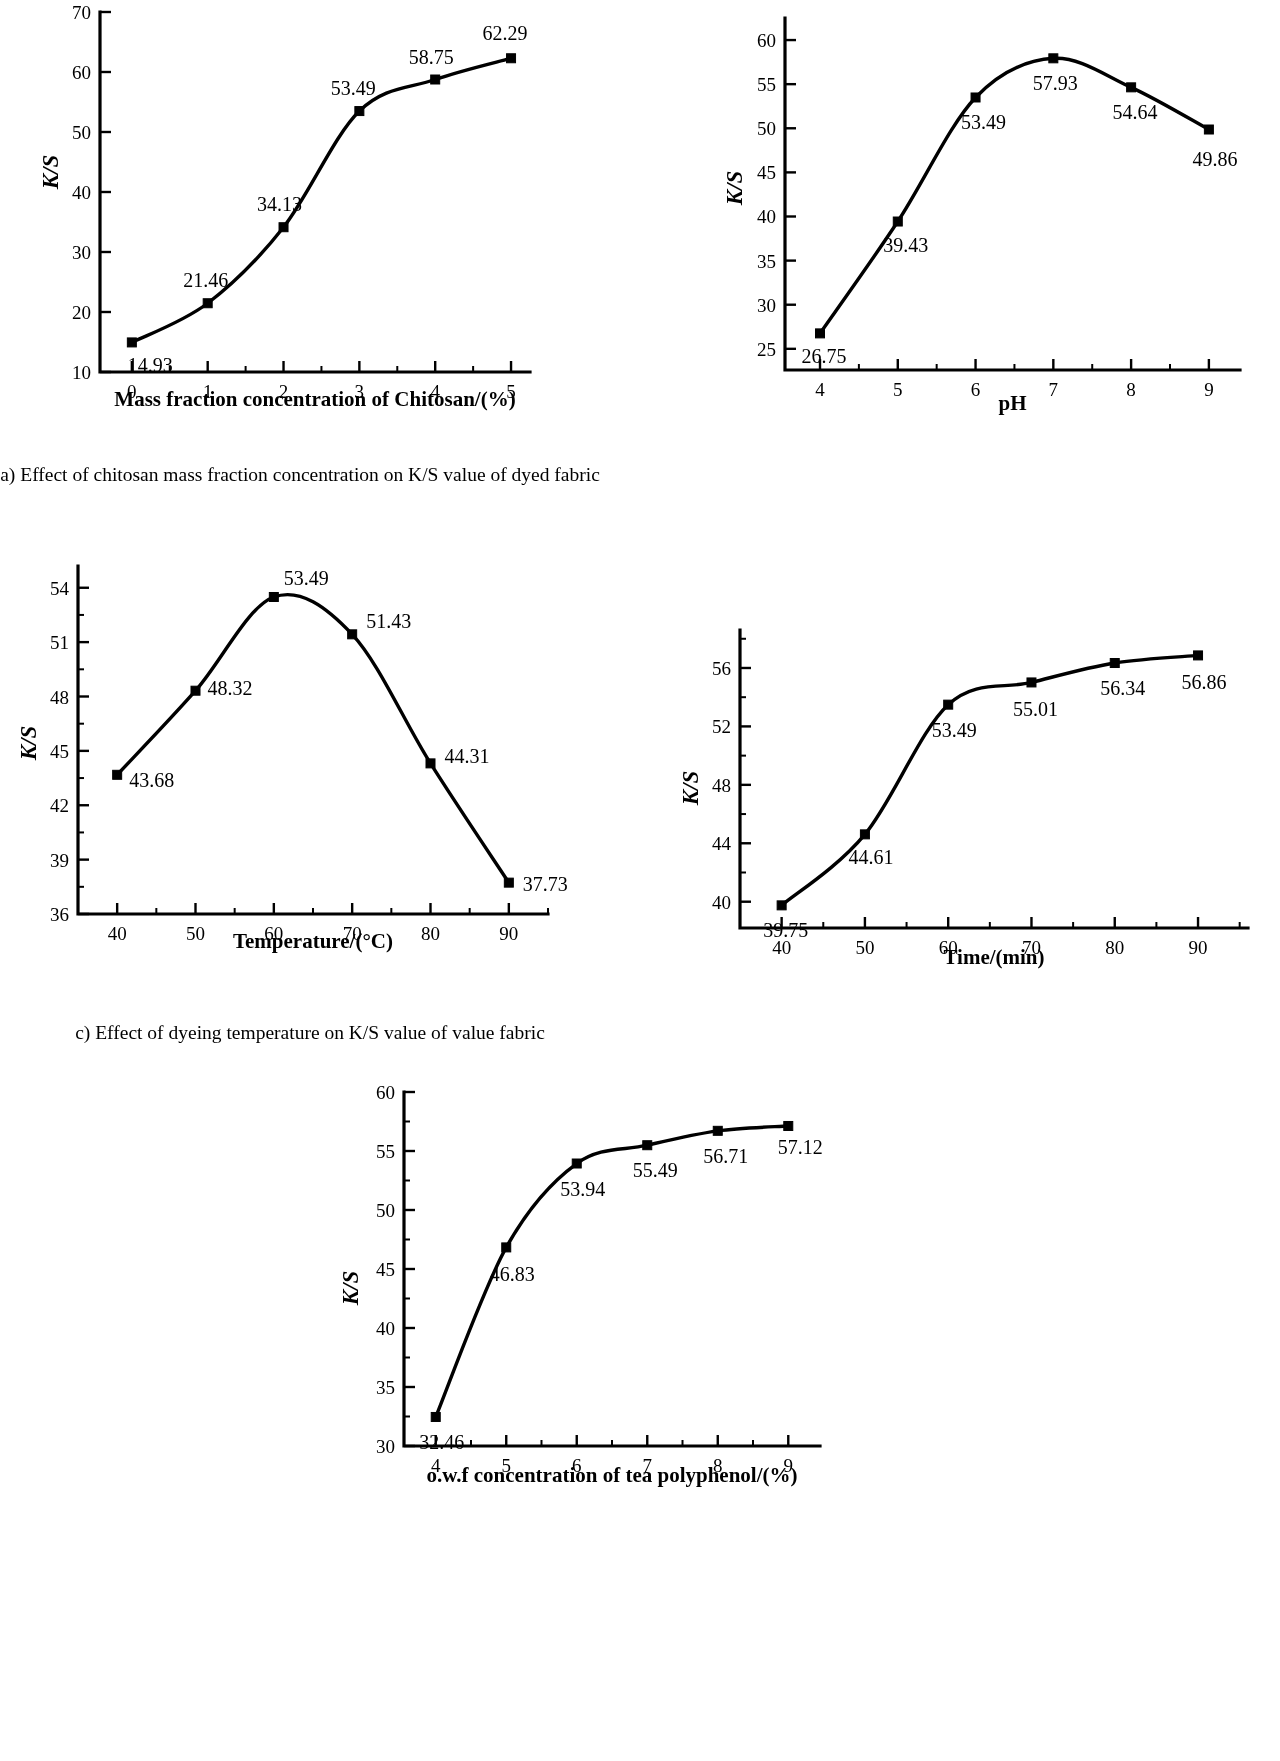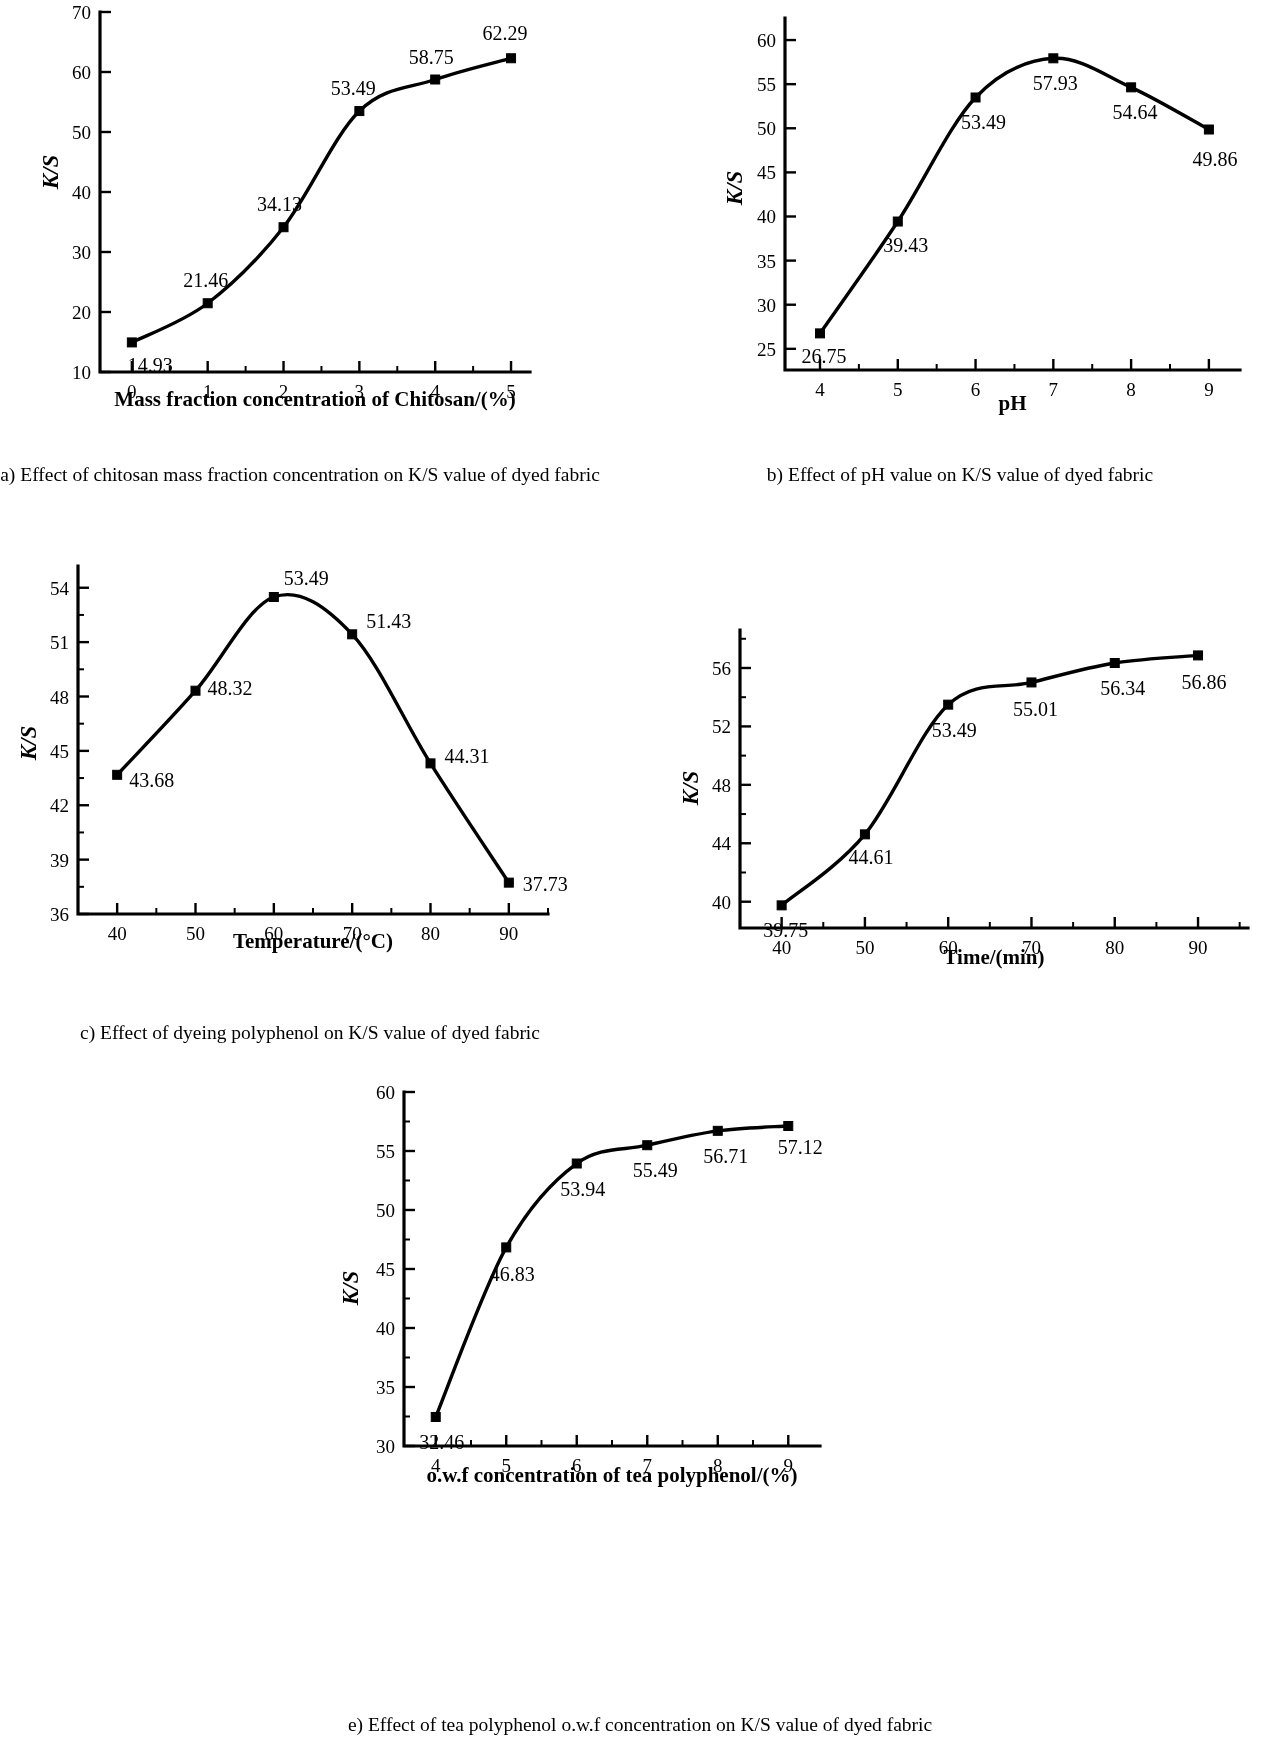--- a/index.html
+++ b/index.html
@@ -141,21 +141,20 @@
         <text x="343.55555555555554" y="129.48671679197997" class="datalabel" text-anchor="middle">53.49</text>
         <text x="415.3333333333333" y="90.31679197994987" class="datalabel" text-anchor="middle">57.93</text>
         <text x="495.1111111111111" y="119.34135338345862" class="datalabel" text-anchor="middle">54.64</text>
         <text x="574.8888888888889" y="165.5107769423559" class="datalabel" text-anchor="middle">49.86</text>
         <text x="372.5" y="410" class="axis-title" text-anchor="middle">pH</text>
         <text x="102" y="188" class="ks-label" text-anchor="middle" transform="rotate(-90 102 188)">K/S</text>
       </svg>
   </div>
 
   <div class="caption" style="left:-10px;top:462px;width:620px;">a) Effect of chitosan mass fraction concentration on K/S value of dyed fabric</div>
-  <div class="caption" style="left:640px;top:462px;width:640px;">b) Effect of pH value on K/S value of dyed fabric</div>
 
   <div class="panel" style="left:0px;top:528px;width:620px;height:450px;">
     <svg id="svg-c" width="620" height="450" viewBox="0 0 620 450">
         <path class="axis-line" d="M 78 38 L 78 386 L 548 386"></path>
         <line x1="78" y1="386" x2="89" y2="386" class="tick"></line>
         <text x="69" y="393" class="ticklabel" text-anchor="end">36</text>
         <line x1="78" y1="331.625" x2="89" y2="331.625" class="tick"></line>
         <text x="69" y="338.625" class="ticklabel" text-anchor="end">39</text>
         <line x1="78" y1="277.25" x2="89" y2="277.25" class="tick"></line>
         <text x="69" y="284.25" class="ticklabel" text-anchor="end">42</text>
@@ -258,21 +257,21 @@
         <text x="230.91803278688525" y="316.36372549019615" class="datalabel" text-anchor="middle">44.61</text>
         <text x="314.1967213114754" y="188.64607843137256" class="datalabel" text-anchor="middle">53.49</text>
         <text x="395.4754098360656" y="168.44215686274515" class="datalabel" text-anchor="middle">55.01</text>
         <text x="482.75409836065575" y="147.01372549019607" class="datalabel" text-anchor="middle">56.34</text>
         <text x="564.032786885246" y="141.41764705882355" class="datalabel" text-anchor="middle">56.86</text>
         <text x="354" y="416" class="axis-title" text-anchor="middle">Time/(min)</text>
         <text x="58" y="240" class="ks-label" text-anchor="middle" transform="rotate(-90 58 240)">K/S</text>
       </svg>
   </div>
 
-  <div class="caption" style="left:0px;top:1020px;width:620px;">c) Effect of dyeing polyphenol on K/S value of dyed fabric</div>
+  <div class="caption" style="left:0px;top:1020px;width:620px;">c) Effect of dyeing temperature on K/S value of value fabric</div>
 
   <div class="panel" style="left:300px;top:1068px;width:620px;height:450px;">
     <svg id="svg-e" width="620" height="450" viewBox="0 0 620 450">
         <path class="axis-line" d="M 104 24 L 104 378 L 520 378"></path>
         <line x1="104" y1="378" x2="115" y2="378" class="tick"></line>
         <text x="95" y="385" class="ticklabel" text-anchor="end">30</text>
         <line x1="104" y1="319" x2="115" y2="319" class="tick"></line>
         <text x="95" y="326" class="ticklabel" text-anchor="end">35</text>
         <line x1="104" y1="260" x2="115" y2="260" class="tick"></line>
         <text x="95" y="267" class="ticklabel" text-anchor="end">40</text>
@@ -318,15 +317,14 @@
         <text x="212.23728813559325" y="213.406" class="datalabel" text-anchor="middle">46.83</text>
         <text x="282.7457627118645" y="127.50800000000004" class="datalabel" text-anchor="middle">53.94</text>
         <text x="355.25423728813564" y="109.21800000000002" class="datalabel" text-anchor="middle">55.49</text>
         <text x="425.7627118644068" y="94.822" class="datalabel" text-anchor="middle">56.71</text>
         <text x="500.271186440678" y="85.98400000000004" class="datalabel" text-anchor="middle">57.12</text>
         <text x="312" y="414" class="axis-title" text-anchor="middle">o.w.f concentration of tea polyphenol/(%)</text>
         <text x="58" y="220" class="ks-label" text-anchor="middle" transform="rotate(-90 58 220)">K/S</text>
       </svg>
   </div>
 
-  <div class="caption" style="left:140px;top:1712px;width:1000px;">e) Effect of tea polyphenol o.w.f concentration on K/S value of dyed fabric</div>
 
 </div>
 
 </body></html>

